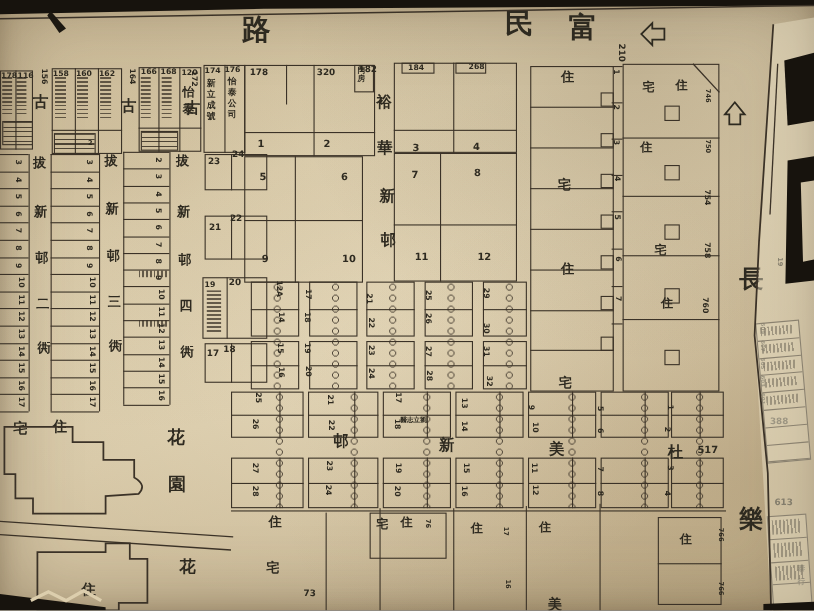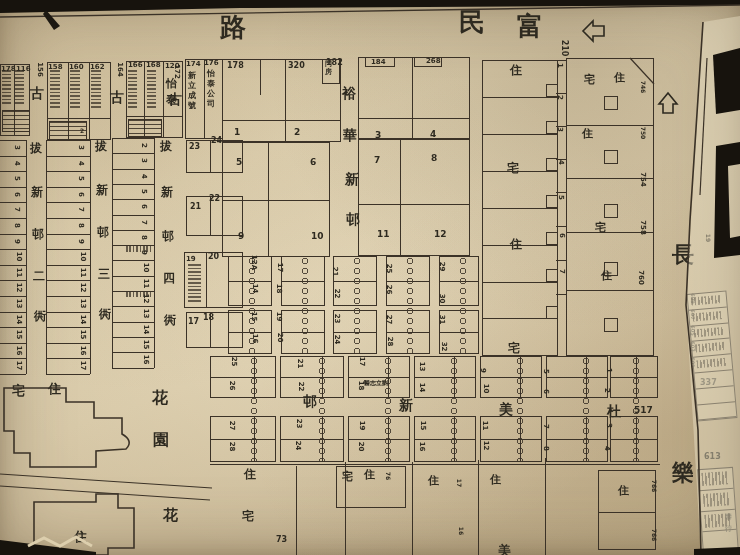--- a/index.html
+++ b/index.html
@@ -441,21 +441,21 @@
       <div class="lbl rot" style="font-size: 7px; left: 635px; top: 224px;">758</div>
       <div class="lbl cjk" style="font-size: 11px; left: 601px; top: 270px;">住</div>
       <div class="lbl rot" style="font-size: 7px; left: 633px; top: 274px;">760</div>
       <div class="lbl rot" style="font-size: 7px; left: 557px; top: 62px;">1</div>
       <div class="lbl rot" style="font-size: 7px; left: 557px; top: 94px;">2</div>
       <div class="lbl rot" style="font-size: 7px; left: 557px; top: 126px;">3</div>
       <div class="lbl rot" style="font-size: 7px; left: 558px; top: 159px;">4</div>
       <div class="lbl rot" style="font-size: 7px; left: 558px; top: 194px;">5</div>
       <div class="lbl rot" style="font-size: 7px; left: 559px; top: 232px;">6</div>
       <div class="lbl rot" style="font-size: 7px; left: 559px; top: 268px;">7</div>
-      <div class="lbl" style="font-size: 8px; left: 700px; top: 379px;">337</div>
+      <div class="lbl" style="font-size: 8px; left: 700px; top: 379px;">388</div>
       <div class="lbl" style="font-size: 8px; left: 704px; top: 453px;">613</div>
       <div class="lbl rot" style="font-size: 6px; left: 704px; top: 235px;">19</div>
       <div class="lbl rot" style="font-size: 5px; left: 687px; top: 296px;">609</div>
       <div class="lbl rot" style="font-size: 5px; left: 687px; top: 312px;">607</div>
       <div class="lbl rot" style="font-size: 5px; left: 687px; top: 328px;">605</div>
       <div class="lbl rot" style="font-size: 5px; left: 687px; top: 344px;">603</div>
       <div class="lbl rot" style="font-size: 5px; left: 687px; top: 360px;">601</div>
       <div class="lbl cjk" style="font-size: 12px; left: 244px; top: 468px;">住</div>
       <div class="lbl cjk" style="font-size: 12px; left: 242px; top: 510px;">宅</div>
       <div class="lbl" style="font-size: 8px; left: 276px; top: 536px;">73</div>

